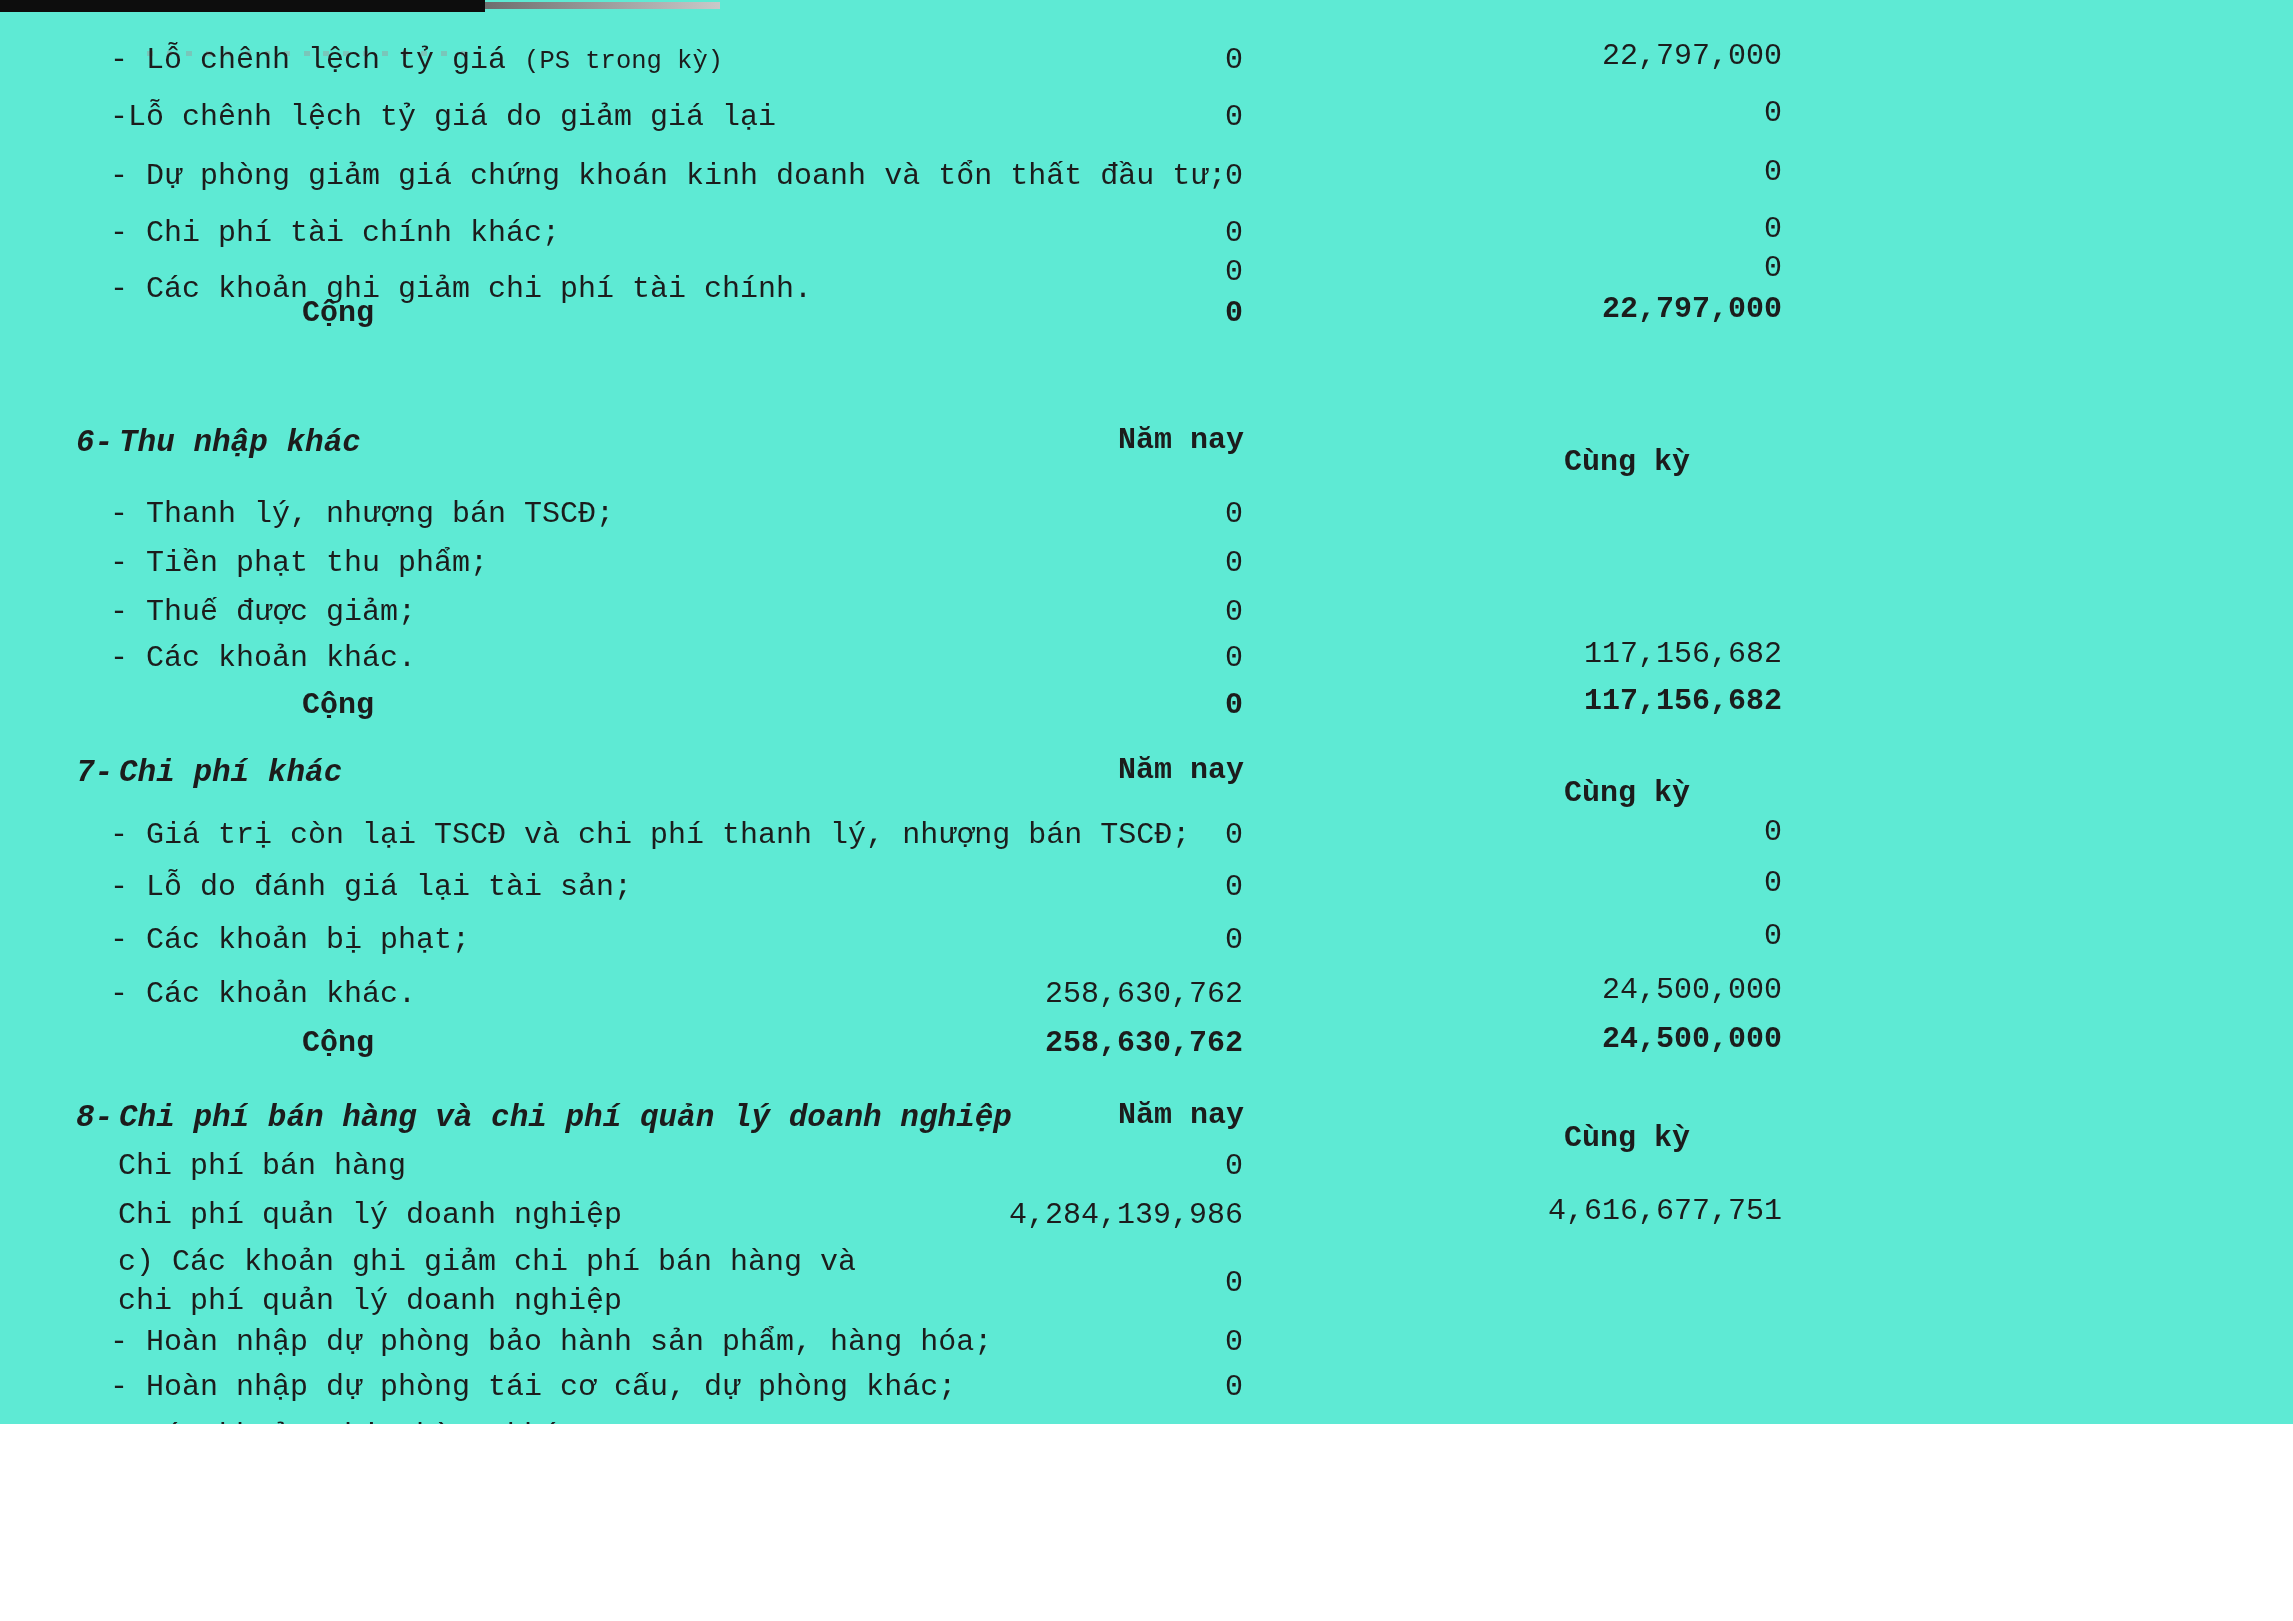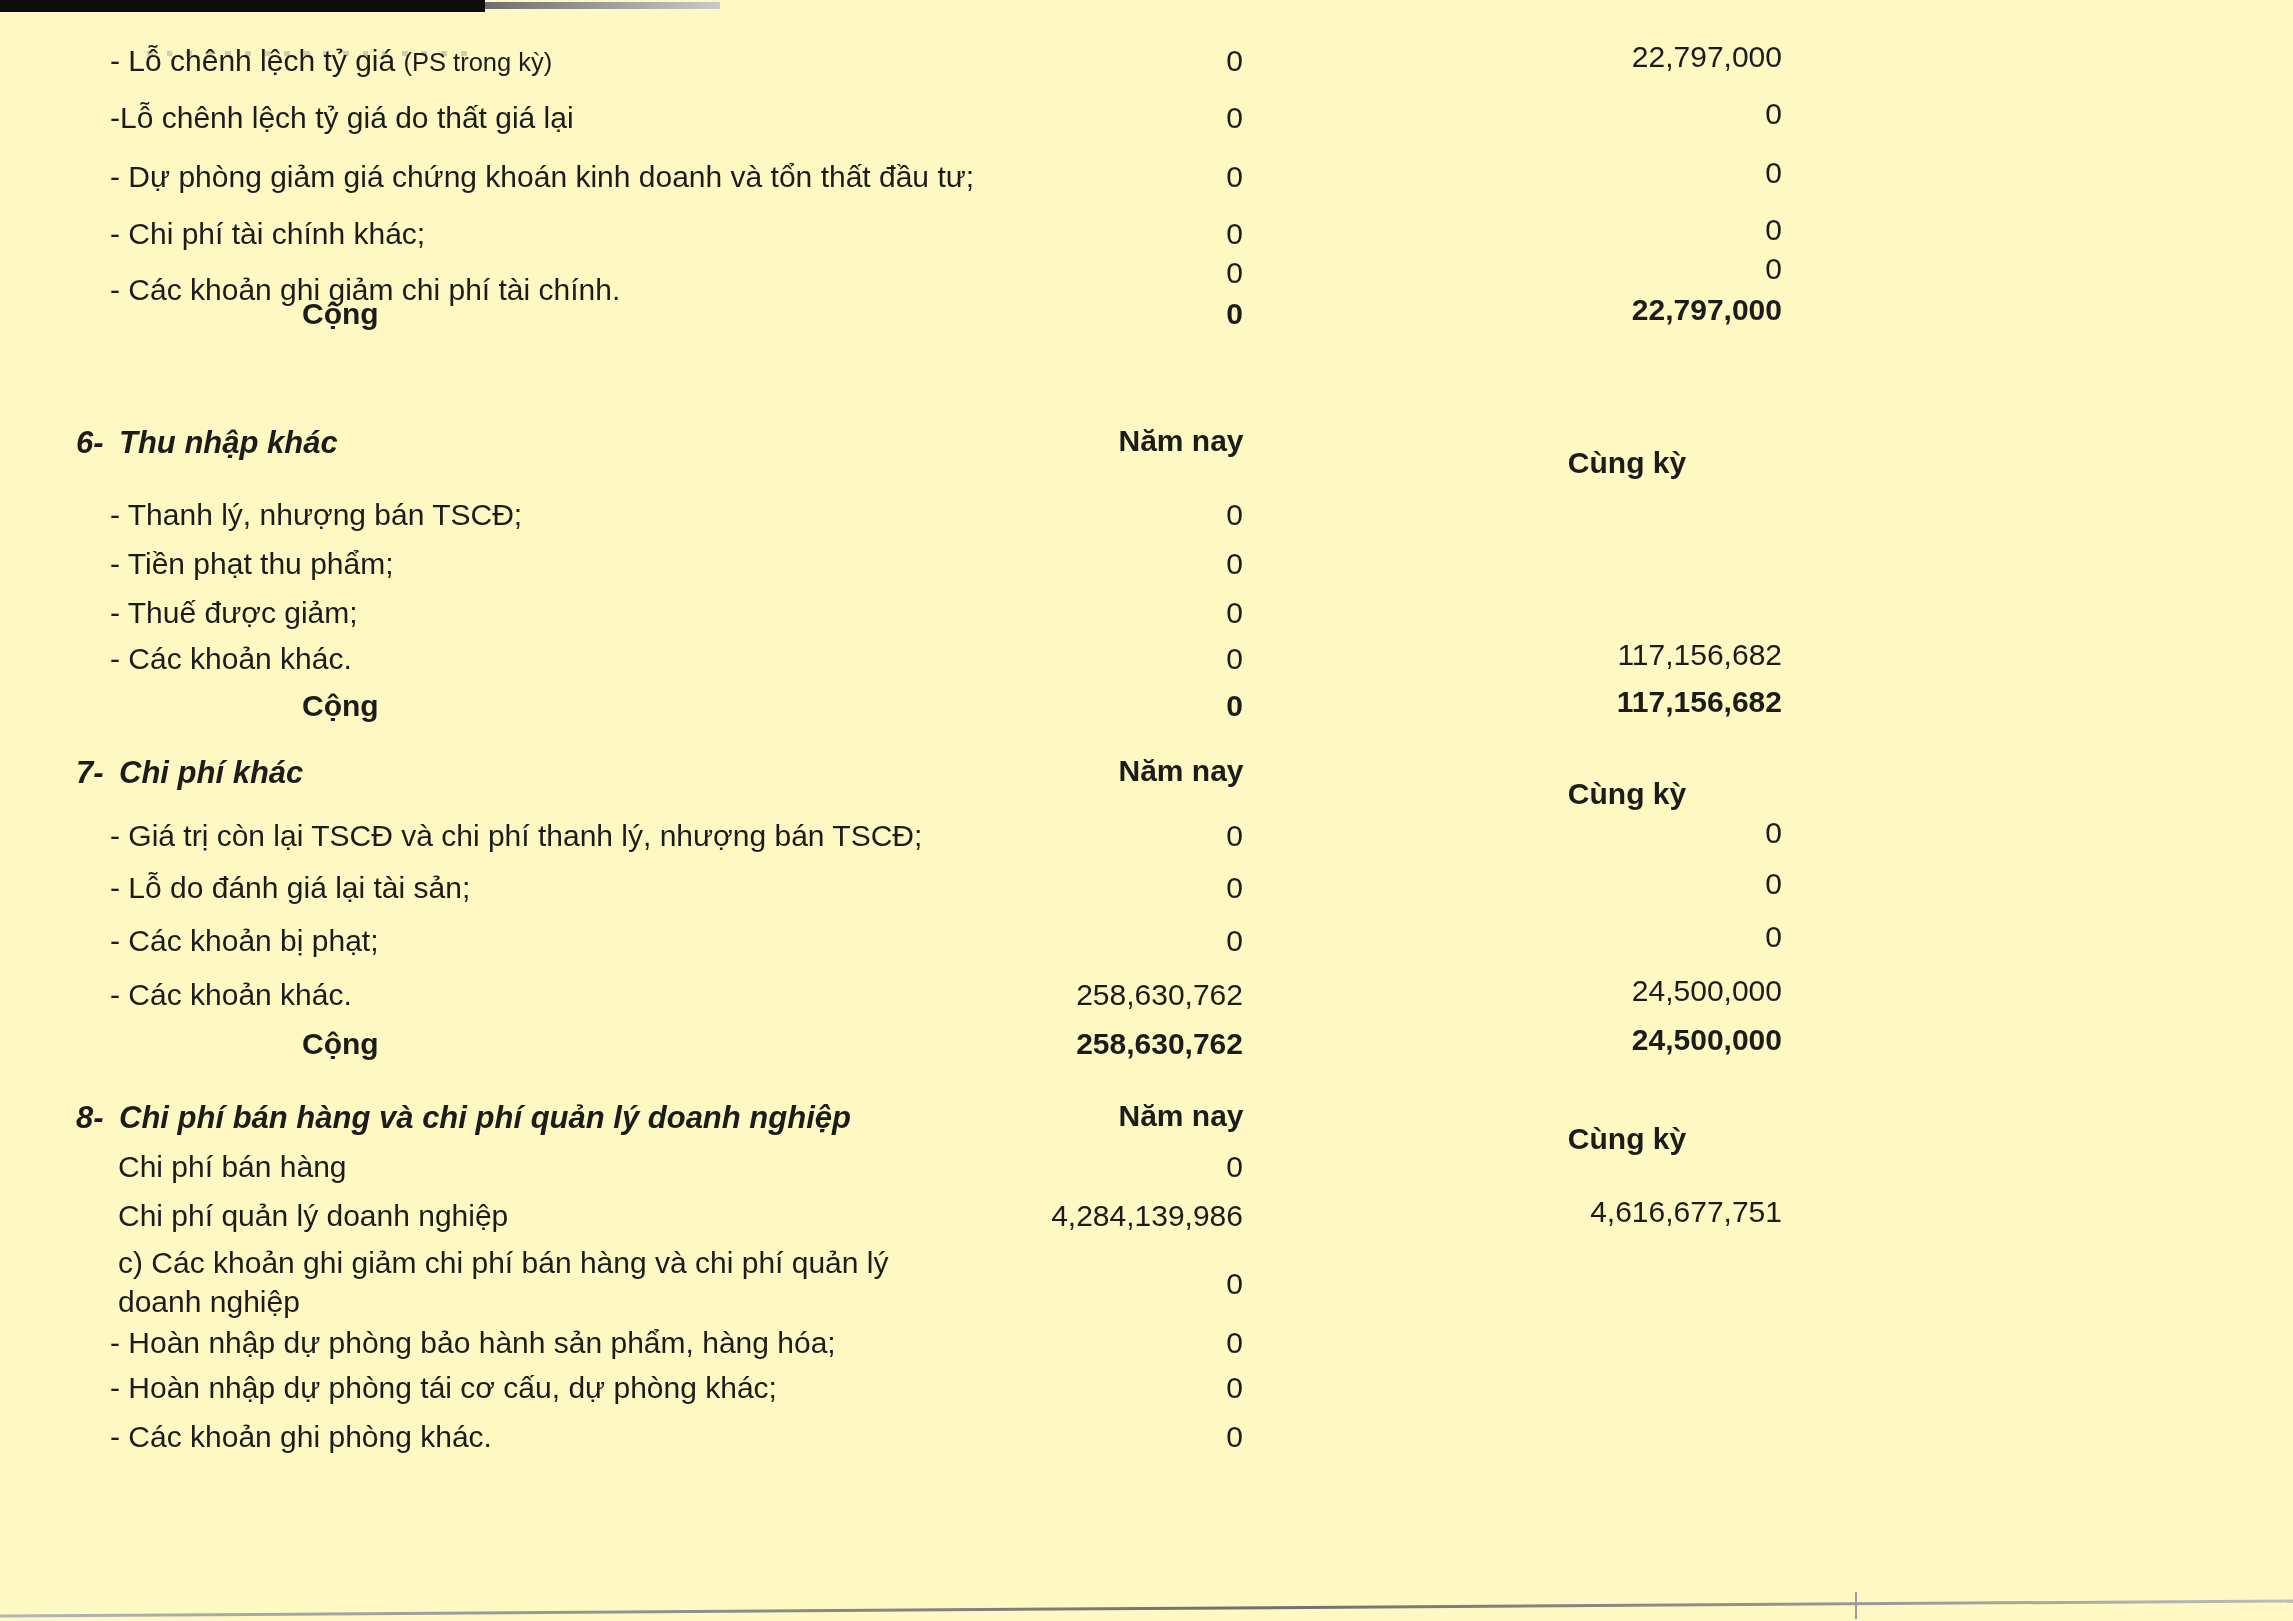--- a/index.html
+++ b/index.html
@@ -1,21 +1,21 @@
 <!DOCTYPE html>
 <html><head>
 <meta charset="utf-8">
 <style>
   html, body { margin: 0; padding: 0; background: #ffffff; }
   .page {
     position: relative;
     width: 2294px;
-    height: 1621px;
-    background: #fef9c3;
-    font-family: Liberation Sans, sans-serif;
+    height: 1424px;
+    background: #5eead4;
+    font-family: Liberation Mono, monospace;
     color: #1c1c1c;
     overflow: hidden;
   }
   .txt { position: absolute; font-size: 30px; line-height: 39px; white-space: nowrap; }
   .lbl { left: 110px; }
   .lbl-plain { left: 118px; }
   .wrap { white-space: normal; width: 784px; }
   .v1 { left: 949px; width: 294px; text-align: right; }
   .v2 { left: 1488px; width: 294px; text-align: right; }
   .bold { font-weight: bold; }
@@ -45,21 +45,21 @@
   <div class="top-bar"></div>
   <div class="top-bar-ext"></div>
   <div class="top-noise"></div>
   <div class="bottom-line"></div>
   <div class="bottom-tick"></div>
 
   <div class="txt lbl" style="top:41px"><span>- Lỗ chênh lệch tỷ giá </span><span class="note">(PS trong kỳ)</span></div>
   <div class="txt v1" style="top:41px">0</div>
   <div class="txt v2" style="top:37px">22,797,000</div>
 
-  <div class="txt lbl" style="top:98px">-Lỗ chênh lệch tỷ giá do thất giá lại</div>
+  <div class="txt lbl" style="top:98px">-Lỗ chênh lệch tỷ giá do giảm giá lại</div>
   <div class="txt v1" style="top:98px">0</div>
   <div class="txt v2" style="top:94px">0</div>
 
   <div class="txt lbl" style="top:157px">- Dự phòng giảm giá chứng khoán kinh doanh và tổn thất đầu tư;</div>
   <div class="txt v1" style="top:157px">0</div>
   <div class="txt v2" style="top:153px">0</div>
 
   <div class="txt lbl" style="top:214px">- Chi phí tài chính khác;</div>
   <div class="txt v1" style="top:214px">0</div>
   <div class="txt v2" style="top:210px">0</div>

